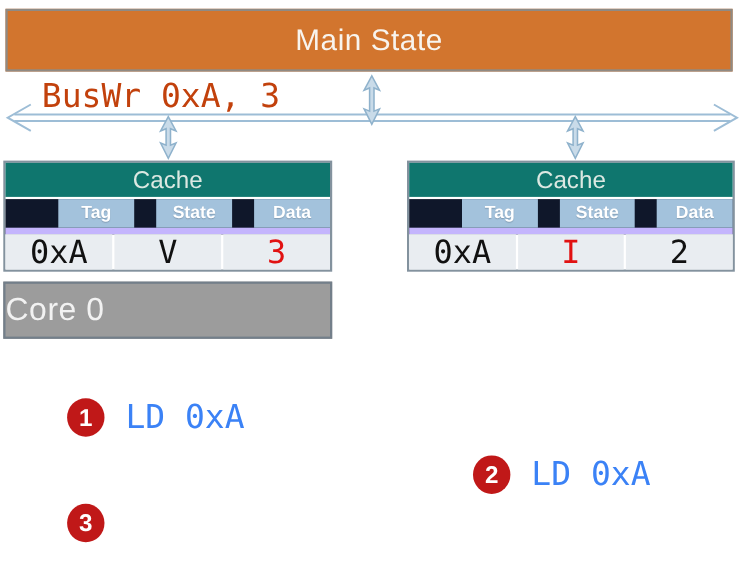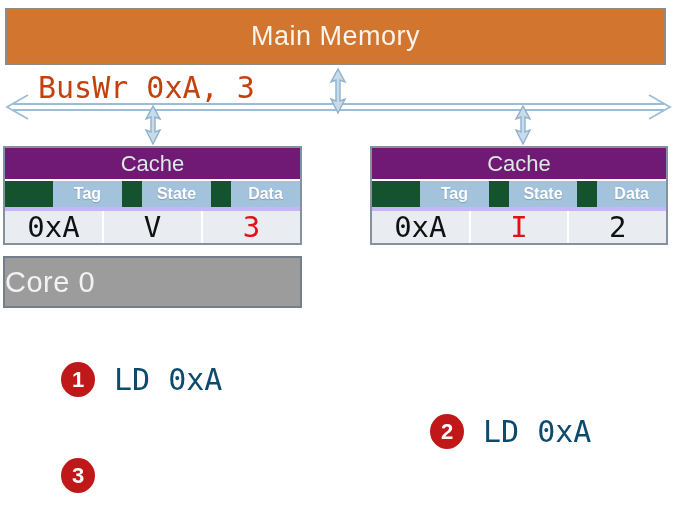--- a/index.html
+++ b/index.html
@@ -29,28 +29,28 @@
   #connectors{left:0;top:0;width:677px;height:513px;pointer-events:none;}
   
   .cache-table{
     top:146px;width:295px;
     border:2px solid #83929e;
     background:#ffffff;
   }
   #cache-0{left:3px;}
   #cache-1{left:370px;width:294px;}
   .cache-title{
-    height:31px;background:#701a75;
+    height:31px;background:#0f766e;
     display:flex;align-items:center;justify-content:center;
     color:#dce8e2;font-size:22px;
     border-bottom:2px solid #ffffff;
   }
   .cache-headrow{
-    display:flex;height:26px;background:#14532d;
-    border-bottom:4px solid #c4b5fd;
+    display:flex;height:26px;background:#0f172a;
+    border-bottom:6px solid #c4b5fd;
     padding-left:48px;
   }
   .cache-headcell{
     flex:1;background:#a3c2dc;
     display:flex;align-items:center;justify-content:center;
     color:#ffffff;font-weight:bold;font-size:16px;
     text-shadow:0 1px 1px rgba(90,110,130,0.45);
   }
   .cache-headcell + .cache-headcell{margin-left:20px;}
   .cache-datarow{display:flex;height:32px;}
@@ -75,21 +75,21 @@
   #op-2{left:430px;top:414px;}
   #op-3{left:61px;top:458px;}
   .op-badge{
     width:34px;height:35px;border-radius:50%;
     background:#c01818;
     display:flex;align-items:center;justify-content:center;
     color:#ffffff;font-weight:bold;font-size:22px;
   }
   .op-label{
     font-family:"DejaVu Sans Mono",monospace;
-    font-size:30px;color:#0c4a6e;white-space:nowrap;
+    font-size:30px;color:#3b82f6;white-space:nowrap;
   }
 </style>
 </head>
 <body>
 
 <div id="canvas">
 
   <svg id="connectors" class="abs" viewBox="0 0 677 513" xmlns="http://www.w3.org/2000/svg">
 
     <g stroke="#9dbdd6" stroke-width="1.8" fill="none">
@@ -106,21 +106,21 @@
     <g fill="#c9dbe9" stroke="#8fb2cc" stroke-width="1.4">
       <path d="M 153 106 L 146 119 L 151 117 L 151 132 L 146 130 L 153 144 L 160 130 L 155 132 L 155 117 L 160 119 Z"></path>
     </g>
 
     <g fill="#c9dbe9" stroke="#8fb2cc" stroke-width="1.4">
       <path d="M 523 106 L 516 119 L 521 117 L 521 132 L 516 130 L 523 144 L 530 130 L 525 132 L 525 117 L 530 119 Z"></path>
     </g>
   </svg>
 
   <div id="main-memory" class="abs">
-    <span>Main Memory</span>
+    <span>Main State</span>
   </div>
 
   <div id="bus-label" class="abs">BusWr 0xA, 3</div>
 
   <div id="cache-0" class="cache-table abs">
     <div class="cache-title">Cache</div>
     <div class="cache-headrow">
       <div class="cache-headcell">Tag</div>
       <div class="cache-headcell">State</div>
       <div class="cache-headcell">Data</div>

